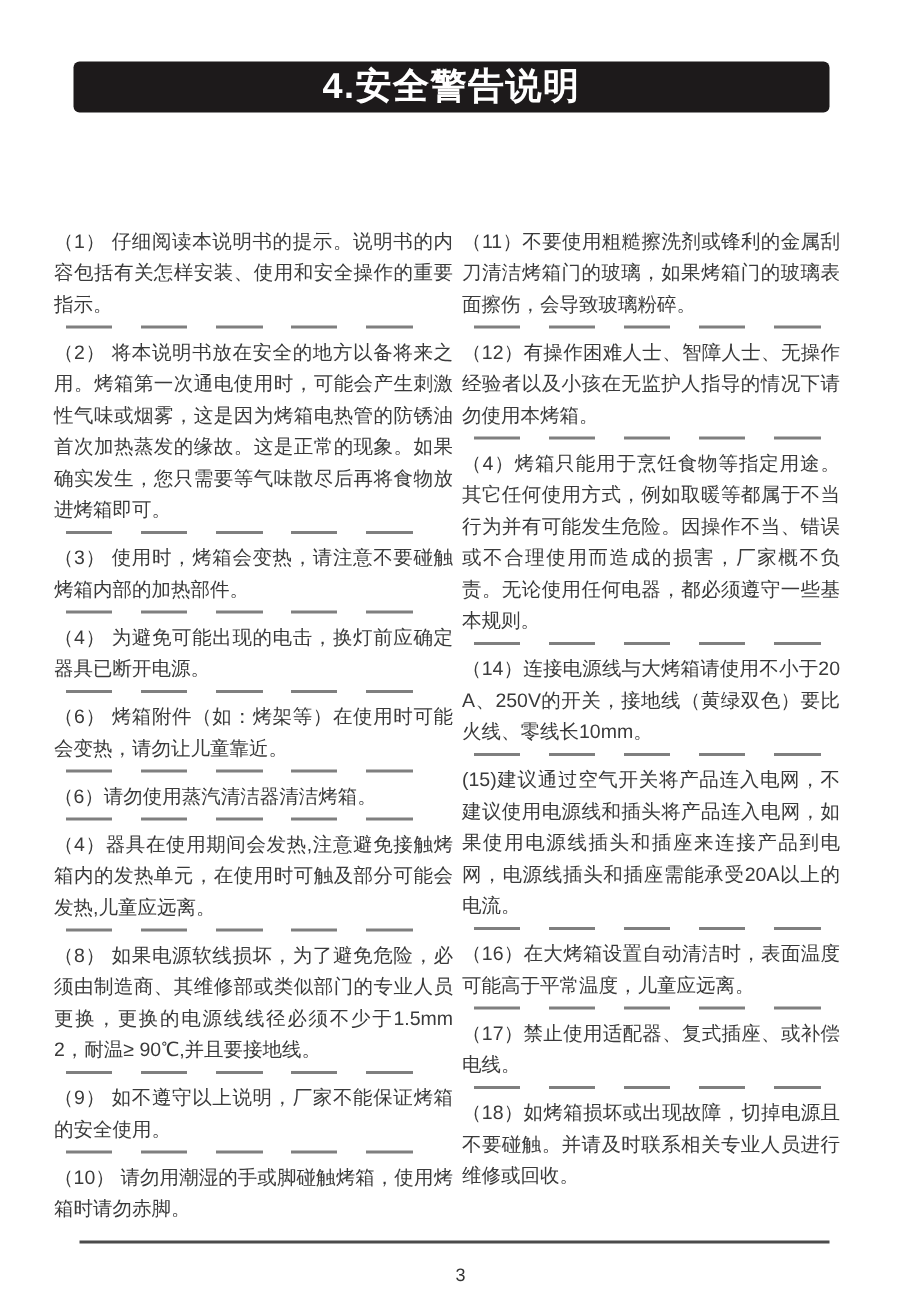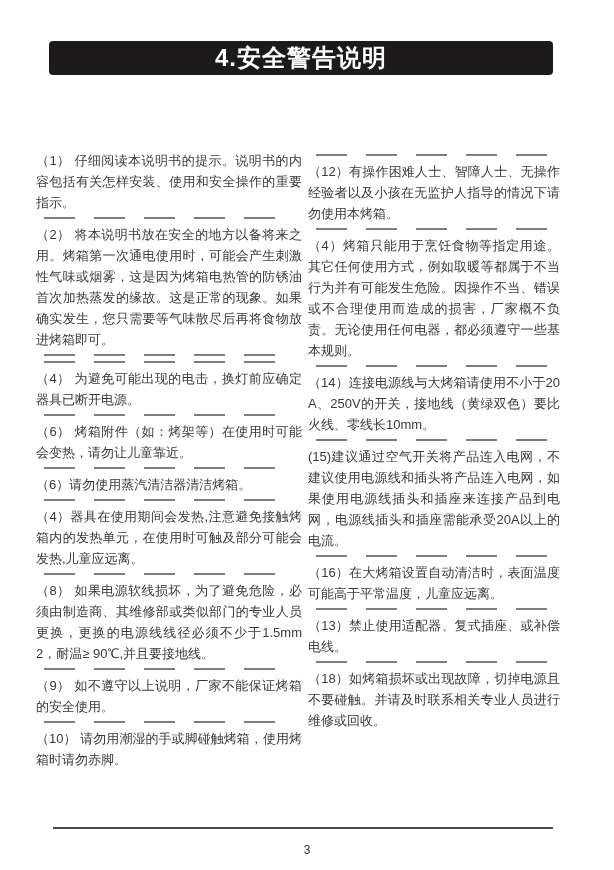--- a/index.html
+++ b/index.html
@@ -96,49 +96,51 @@
   </div>
 
 
   <div class="columns">
 
     <div class="col-left">
       <p class="item">（1） 仔细阅读本说明书的提示。说明书的内容包括有关怎样安装、使用和安全操作的重要指示。</p>
       <div class="sep"></div>
       <p class="item">（2） 将本说明书放在安全的地方以备将来之用。烤箱第一次通电使用时，可能会产生刺激性气味或烟雾，这是因为烤箱电热管的防锈油首次加热蒸发的缘故。这是正常的现象。如果确实发生，您只需要等气味散尽后再将食物放进烤箱即可。</p>
       <div class="sep"></div>
+      <p class="item">（3） 使用时，烤箱会变热，请注意不要碰触烤箱内部的加热部件。</p>
       <div class="sep"></div>
       <p class="item">（4） 为避免可能出现的电击，换灯前应确定器具已断开电源。</p>
       <div class="sep"></div>
       <p class="item">（6） 烤箱附件（如：烤架等）在使用时可能会变热，请勿让儿童靠近。</p>
       <div class="sep"></div>
       <p class="item">（6）请勿使用蒸汽清洁器清洁烤箱。</p>
       <div class="sep"></div>
       <p class="item">（4）器具在使用期间会发热,注意避免接触烤箱内的发热单元，在使用时可触及部分可能会发热,儿童应远离。</p>
       <div class="sep"></div>
       <p class="item">（8） 如果电源软线损坏，为了避免危险，必须由制造商、其维修部或类似部门的专业人员更换，更换的电源线线径必须不少于1.5mm2，耐温≥ 90℃,并且要接地线。</p>
       <div class="sep"></div>
       <p class="item">（9） 如不遵守以上说明，厂家不能保证烤箱的安全使用。</p>
       <div class="sep"></div>
       <p class="item">（10） 请勿用潮湿的手或脚碰触烤箱，使用烤箱时请勿赤脚。</p>
     </div>
 
     <div class="col-right">
+      <p class="item">（11）不要使用粗糙擦洗剂或锋利的金属刮刀清洁烤箱门的玻璃，如果烤箱门的玻璃表面擦伤，会导致玻璃粉碎。</p>
       <div class="sep"></div>
       <p class="item">（12）有操作困难人士、智障人士、无操作经验者以及小孩在无监护人指导的情况下请勿使用本烤箱。</p>
       <div class="sep"></div>
       <p class="item">（4）烤箱只能用于烹饪食物等指定用途。其它任何使用方式，例如取暖等都属于不当行为并有可能发生危险。因操作不当、错误或不合理使用而造成的损害，厂家概不负责。无论使用任何电器，都必须遵守一些基本规则。</p>
       <div class="sep"></div>
       <p class="item">（14）连接电源线与大烤箱请使用不小于20A、250V的开关，接地线（黄绿双色）要比火线、零线长10mm。</p>
       <div class="sep"></div>
       <p class="item">(15)建议通过空气开关将产品连入电网，不建议使用电源线和插头将产品连入电网，如果使用电源线插头和插座来连接产品到电网，电源线插头和插座需能承受20A以上的电流。</p>
       <div class="sep"></div>
       <p class="item">（16）在大烤箱设置自动清洁时，表面温度可能高于平常温度，儿童应远离。</p>
       <div class="sep"></div>
-      <p class="item">（13）禁止使用适配器、复式插座、或补偿电线。</p>
+      <p class="item">（17）禁止使用适配器、复式插座、或补偿电线。</p>
       <div class="sep"></div>
       <p class="item">（18）如烤箱损坏或出现故障，切掉电源且不要碰触。并请及时联系相关专业人员进行维修或回收。</p>
     </div>
 
   </div>
 
   <div class="bottom-rule"></div>
   <div class="page-number">3</div>
 
 </div>

